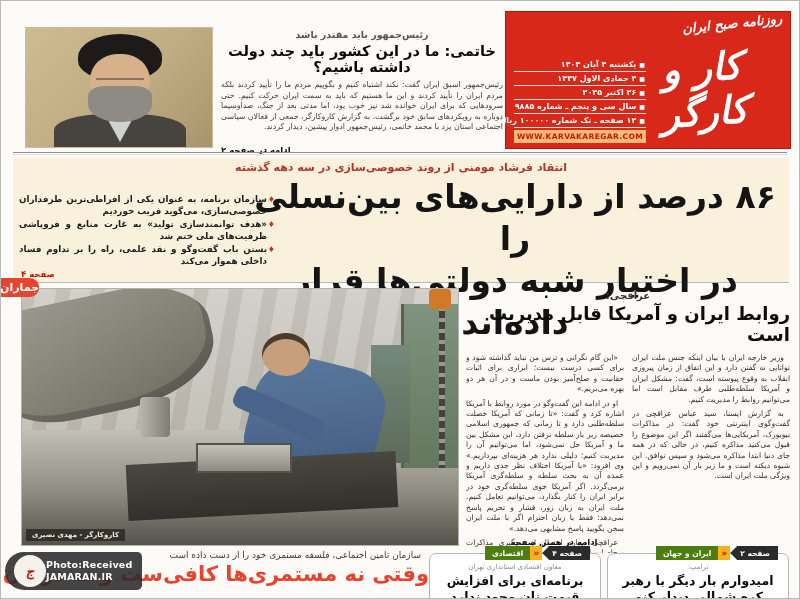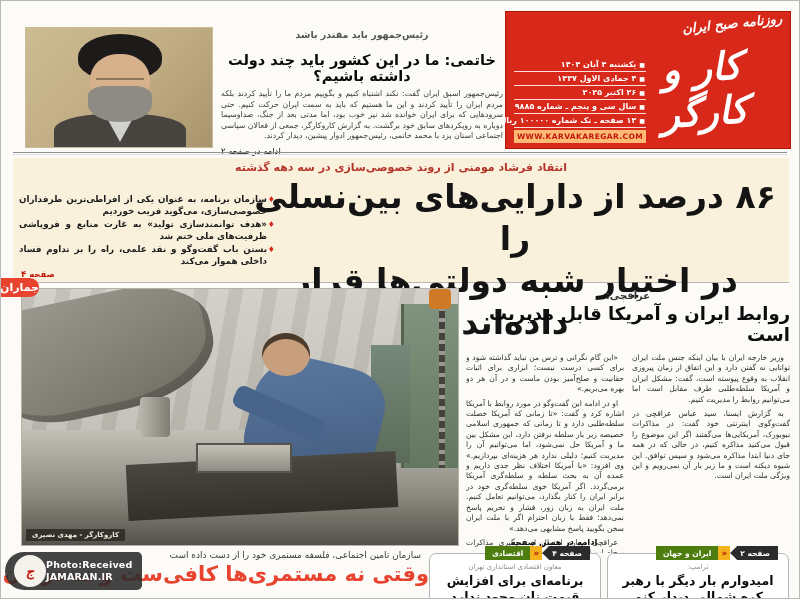--- a/index.html
+++ b/index.html
@@ -36,24 +36,24 @@
               background:#8e8a84; border-radius:30% 30% 55% 55%; }
   .kh-glasses { position:absolute; left:70px; top:44px; width:48px; height:8px;
                 border-bottom:2px solid #5c4c3a; opacity:.6; }
   .kh-body { position:absolute; left:28px; top:86px; width:132px; height:40px;
              background:#474440; border-radius:40% 40% 0 0; }
   .kh-shirt { position:absolute; left:82px; top:92px; width:24px; height:22px;
               background:#cfd2cf; clip-path:polygon(50% 100%,0 0,100% 0); }
   .kh-text { position:absolute; left:220px; top:28px; width:282px; height:120px; direction:rtl; }
   .kh-kicker { text-align:center; font-size:9.5px; color:#555; font-weight:bold; }
   .kh-headline { text-align:center; font-size:14.5px; font-weight:bold; color:#090909;
-                 margin-top:12px; }
+                 margin-top:3px; }
   .kh-body-text { margin-top:5px; font-size:7.8px; line-height:10.6px; color:#3d3d3d;
                   text-align:justify; }
-  .kh-continue { margin-top:4px; font-size:8.5px; font-weight:normal; color:#111;
+  .kh-continue { margin-top:12px; font-size:8.5px; font-weight:bold; color:#111;
                  text-align:left; }
 
   .toprule { position:absolute; left:12px; right:12px; top:151px; height:1px; background:#8f8f8f; }
   .toprule2 { position:absolute; left:12px; right:12px; top:153px; height:1px; background:#dcdcdc; }
 
   
   .lead { position:absolute; left:12px; top:157px; width:776px; height:125px;
           background:#f9f1dc; border-bottom:1px solid #b7b7b7; direction:rtl; }
   .lead-kicker { text-align:center; padding-top:3px; font-size:11px; font-weight:bold;
                  color:#b5342a; }

